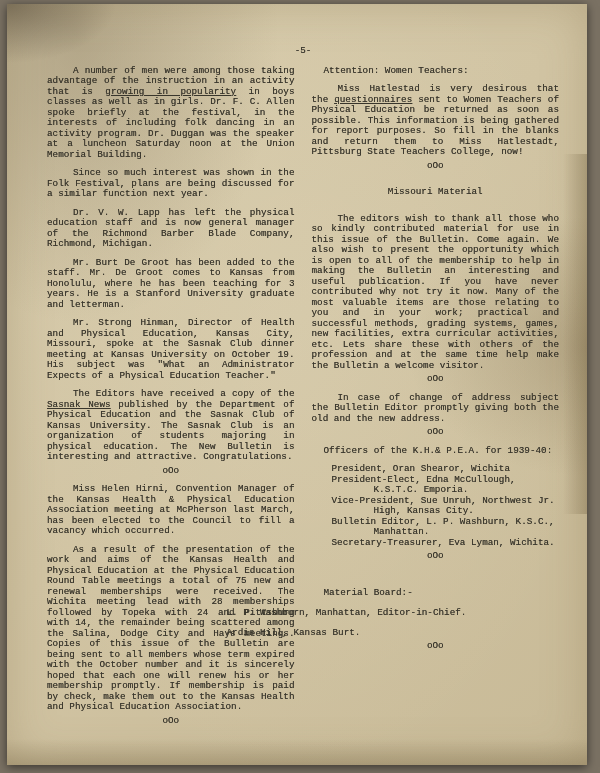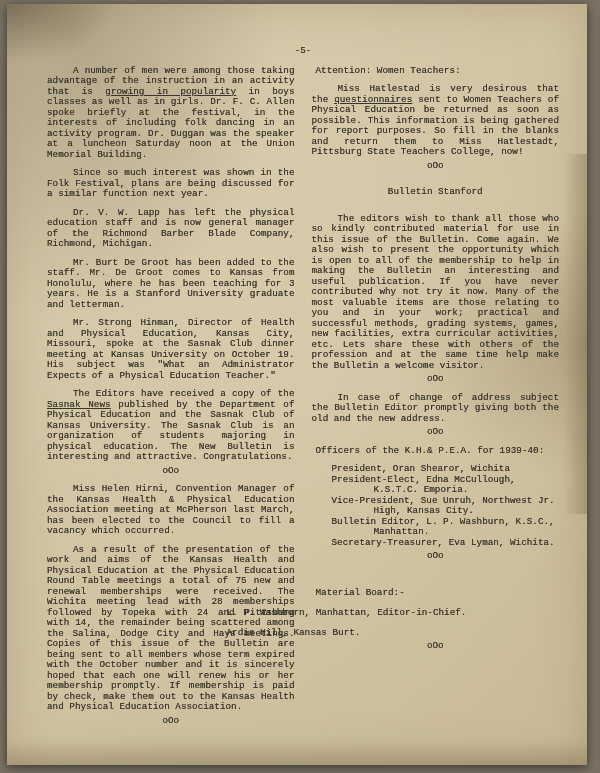--- a/index.html
+++ b/index.html
@@ -48,21 +48,21 @@
   .columns { display: flex; gap: 17px; align-items: flex-start; }
   .col { flex: 1; min-width: 0; }
   .col > :first-child { margin-top: 0; }
   .para {
     margin: 8px 0 0 0;
     text-align: justify;
     text-indent: 26px;
   }
   .divider { text-align: center; margin: 3px 0; }
   .u { text-decoration: underline; text-underline-offset: 1px; }
-  .heading { margin: 8px 0 0 4px; }
+  .heading { margin: 8px 0 0 12px; }
   .heading-centered { text-align: center; margin: 16px 0 0 0; }
   .space-before { margin-top: 16px; }
   .big-space-before { margin-top: 26px; }
   .officer {
     margin: 0;
     padding-left: 62px;
     text-indent: -42px;
   }
   .board-member {
     margin: 9px 0 0 0;
@@ -106,21 +106,21 @@
         <div class="divider">oOo</div>
       </div>
 
       <div class="col">
         <p class="heading">Attention: Women Teachers:</p>
 
         <p class="para"><span>Miss Hatlestad is very desirous that the </span><span class="u">questionnaires</span><span> sent to Women Teachers of Physical Education be returned as soon as possible. This information is being gathered for report purposes. So fill in the blanks and return them to Miss Hatlestadt, Pittsburg State Teachers College, now!</span></p>
 
         <div class="divider">oOo</div>
 
-        <p class="heading-centered">Bulletin Stanford</p>
+        <p class="heading-centered">Missouri Material</p>
 
         <p class="para space-before">The editors wish to thank all those who so kindly contributed material for use in this issue of the Bulletin. Come again. We also wish to present the opportunity which is open to all of the membership to help in making the Bulletin an interesting and useful publication. If you have never contributed why not try it now. Many of the most valuable items are those relating to you and in your work; practical and successful methods, grading systems, games, new facilities, extra curricular activities, etc. Lets share these with others of the profession and at the same time help make the Bulletin a welcome visitor.</p>
 
         <div class="divider">oOo</div>
 
         <p class="para">In case of change of address subject the Bulletin Editor promptly giving both the old and the new address.</p>
 
         <div class="divider">oOo</div>
 
         <p class="heading">Officers of the K.H.&amp; P.E.A. for 1939-40:</p>

